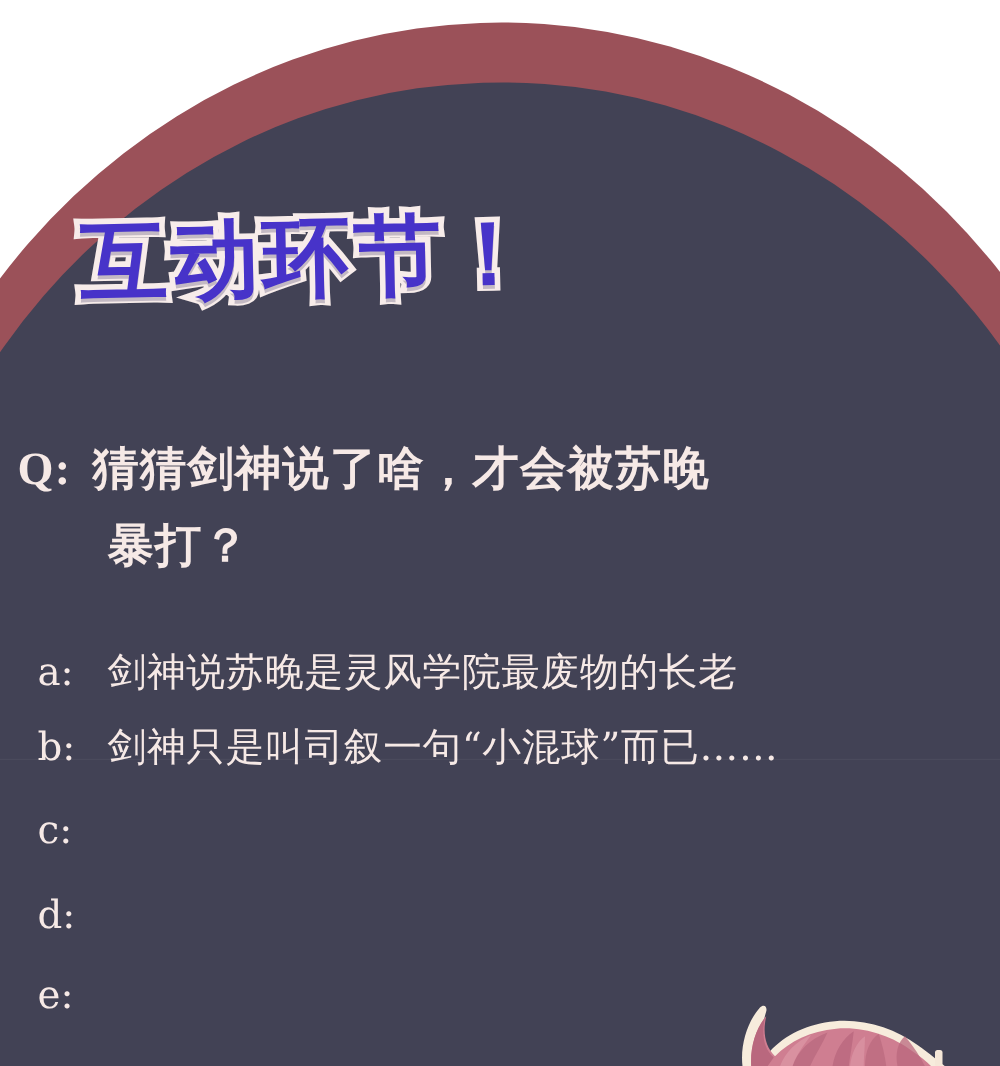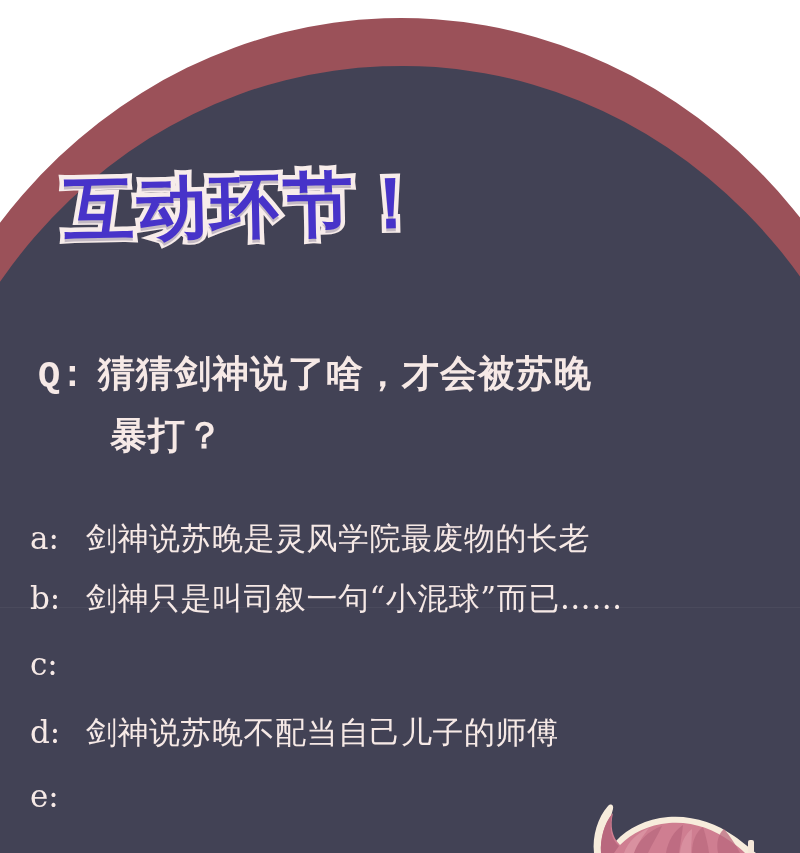--- a/index.html
+++ b/index.html
@@ -81,24 +81,24 @@
     paint-order: stroke fill;
     text-shadow:
        0 3px 0 rgba(40,30,80,0.25);
     transform: rotate(-1.2deg);
     transform-origin: left center;
   }
 
   
   .question {
     position: absolute;
-    left: 38px;
+    left: 14px;
     top: 345px;
     width: 740px;
-    font-family: Liberation Mono, monospace;
+    font-family: Liberation Serif, serif;
     font-weight: 700;
     font-size: 37px;
     line-height: 62px;
     color: #f6e9e6;
     letter-spacing: 1px;
   }
   .question .q-tag {
     display: inline-block;
     width: 60px;
   }
@@ -188,21 +188,20 @@
         <span class="opt-key">b:</span>
         <span class="opt-text">剑神只是叫司叙一句“小混球”而已……</span>
       </div>
 
       <div class="option">
         <span class="opt-key">c:</span>
       </div>
 
       <div class="option">
         <span class="opt-key">d:</span>
-        <span class="opt-text">剑神说苏晚不配当自己儿子的师傅</span>
       </div>
 
       <div class="option">
         <span class="opt-key">e:</span>
       </div>
 
     </div>
 
     <div class="character">
       <svg width="212" height="53" viewBox="0 0 212 53" xmlns="http://www.w3.org/2000/svg">

